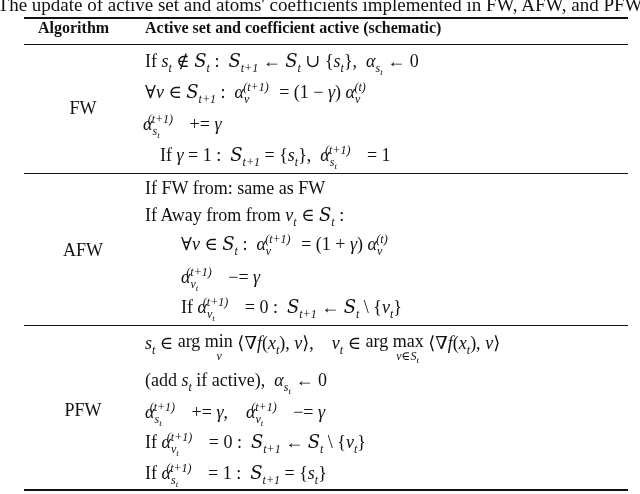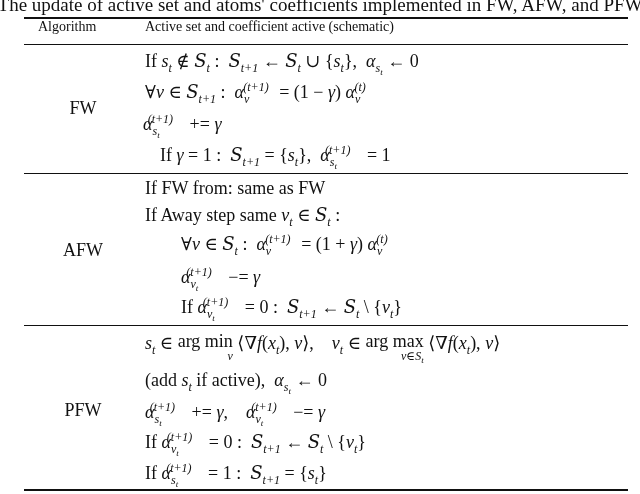--- a/index.html
+++ b/index.html
@@ -3,27 +3,27 @@
 <meta charset="utf-8">
 <style>
   html, body { margin: 0; padding: 0; background: #ffffff; }
   body { width: 640px; height: 494px; position: relative; overflow: hidden;
          font-family: "Liberation Serif", "DejaVu Serif", serif; color: #111; }
   .caption { position: absolute; left: 0; top: -6px; width: 680px; margin-left: -20px;
              font-size: 19px; white-space: nowrap; text-align: center; }
   .rule { position: absolute; left: 24px; width: 604px; background: #111; }
   .rule.thick { height: 2px; }
   .rule.thin { height: 1px; }
-  .hdr { position: absolute; top: 19px; font-weight: normal; font-size: 14px; }
+  .hdr { position: absolute; top: 19px; font-weight: bold; font-size: 16px; }
   .alg { position: absolute; left: 24px; width: 118px; text-align: center; font-size: 18px; }
   .line { position: absolute; font-size: 18px; white-space: nowrap; }
   .m { font-style: italic; }
   .cal { font-family: "DejaVu Serif", serif; font-style: italic; }
   sub, sup { font-size: 12px; font-style: italic; }
-  .op { display: inline-block; text-align: right; vertical-align: top; line-height: 1; }
+  .op { display: inline-block; text-align: center; vertical-align: top; line-height: 1; }
   .op .under { display: block; font-size: 12px; font-style: italic; }
 </style>
 </head>
 <body>
 
 <div class="caption">The update of active set and atoms' coefficients implemented in FW, AFW, and PFW</div>
 
 <div class="rule thick" style="top:17px"></div>
 <div class="hdr" style="left:38px">Algorithm</div>
 <div class="hdr" style="left:145px">Active set and coefficient active (schematic)</div>
@@ -40,21 +40,21 @@
   <span class="m">α</span><sub>s<sub style="font-size:9px">t</sub></sub><sup style="position:relative;left:-12px">(t+1)</sup> += <span class="m">γ</span>
 </div>
 <div class="line" style="left:160px; top:143px">
   <span>If</span> <span class="m">γ</span> = 1 :&nbsp; <span class="cal">S</span><sub>t+1</sub> = {<span class="m">s</span><sub>t</sub>},&nbsp; <span class="m">α</span><sub>s<sub style="font-size:9px">t</sub></sub><sup style="position:relative;left:-12px">(t+1)</sup> = 1
 </div>
 <div class="rule thin" style="top:173px"></div>
 
 <div class="alg" style="top:240px">AFW</div>
 <div class="line" style="left:145px; top:178px">If FW from: same as FW</div>
 <div class="line" style="left:145px; top:204px">
-  <span>If Away step same</span> <span class="m">v</span><sub>t</sub> ∈ <span class="cal">S</span><sub>t</sub> :
+  <span>If Away from from</span> <span class="m">v</span><sub>t</sub> ∈ <span class="cal">S</span><sub>t</sub> :
 </div>
 <div class="line" style="left:181px; top:232px">
   ∀<span class="m">v</span> ∈ <span class="cal">S</span><sub>t</sub> :&nbsp; <span class="m">α</span><sub>v</sub><sup style="position:relative;left:-6px">(t+1)</sup> = (1 + <span class="m">γ</span>) <span class="m">α</span><sub>v</sub><sup style="position:relative;left:-6px">(t)</sup>
 </div>
 <div class="line" style="left:181px; top:265px">
   <span class="m">α</span><sub>v<sub style="font-size:9px">t</sub></sub><sup style="position:relative;left:-12px">(t+1)</sup> −= <span class="m">γ</span>
 </div>
 <div class="line" style="left:181px; top:295px">
   <span>If</span> <span class="m">α</span><sub>v<sub style="font-size:9px">t</sub></sub><sup style="position:relative;left:-12px">(t+1)</sup> = 0 :&nbsp; <span class="cal">S</span><sub>t+1</sub> ← <span class="cal">S</span><sub>t</sub> \ {<span class="m">v</span><sub>t</sub>}
 </div>

